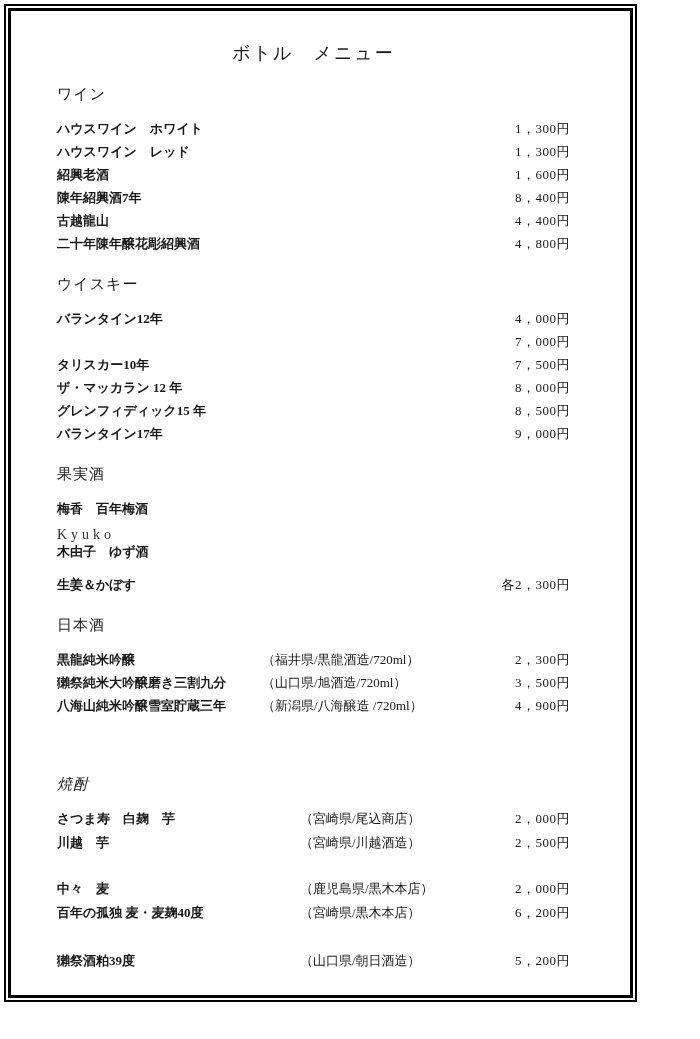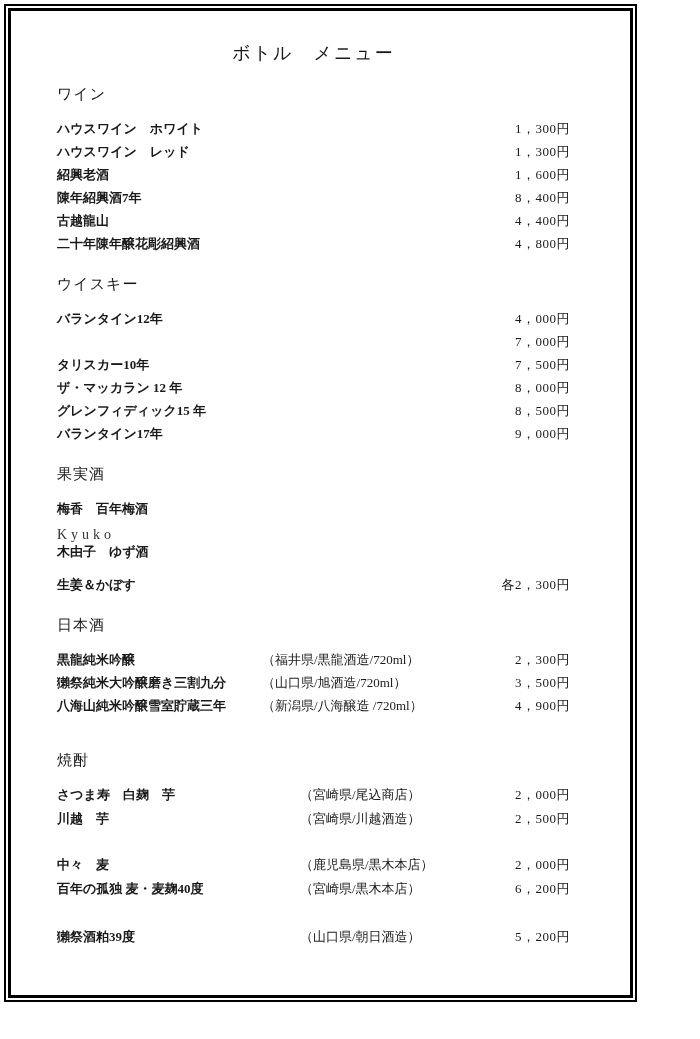--- a/index.html
+++ b/index.html
@@ -18,21 +18,21 @@
     padding:30px 60px 0 46px;
   }
   .title {
     text-align:center; font-size:18px; font-weight:normal;
     letter-spacing:2px; margin-bottom:2px;
   }
   .sec {
     font-size:15px; font-weight:normal;
     letter-spacing:1px; margin:20px 0 13px;
   }
-  .sec.sec-shochu { margin-top:34px; }
+  .sec.sec-shochu { margin-top:58px;font-style:italic; }
   .row {
     display:flex; align-items:baseline; height:23px; font-size:13px;
     line-height:23px;
   }
   .row.tall { height:24px; line-height:24px;gap:38px; }
   .row .name { white-space:nowrap;font-weight:bold; }
   .row.cols .name { flex:0 0 205px; }
   .row .origin { white-space:nowrap; }
   .row .price { margin-left:auto; white-space:nowrap; letter-spacing:0.5px; }
   .ruby-block { margin-top:10px; }

